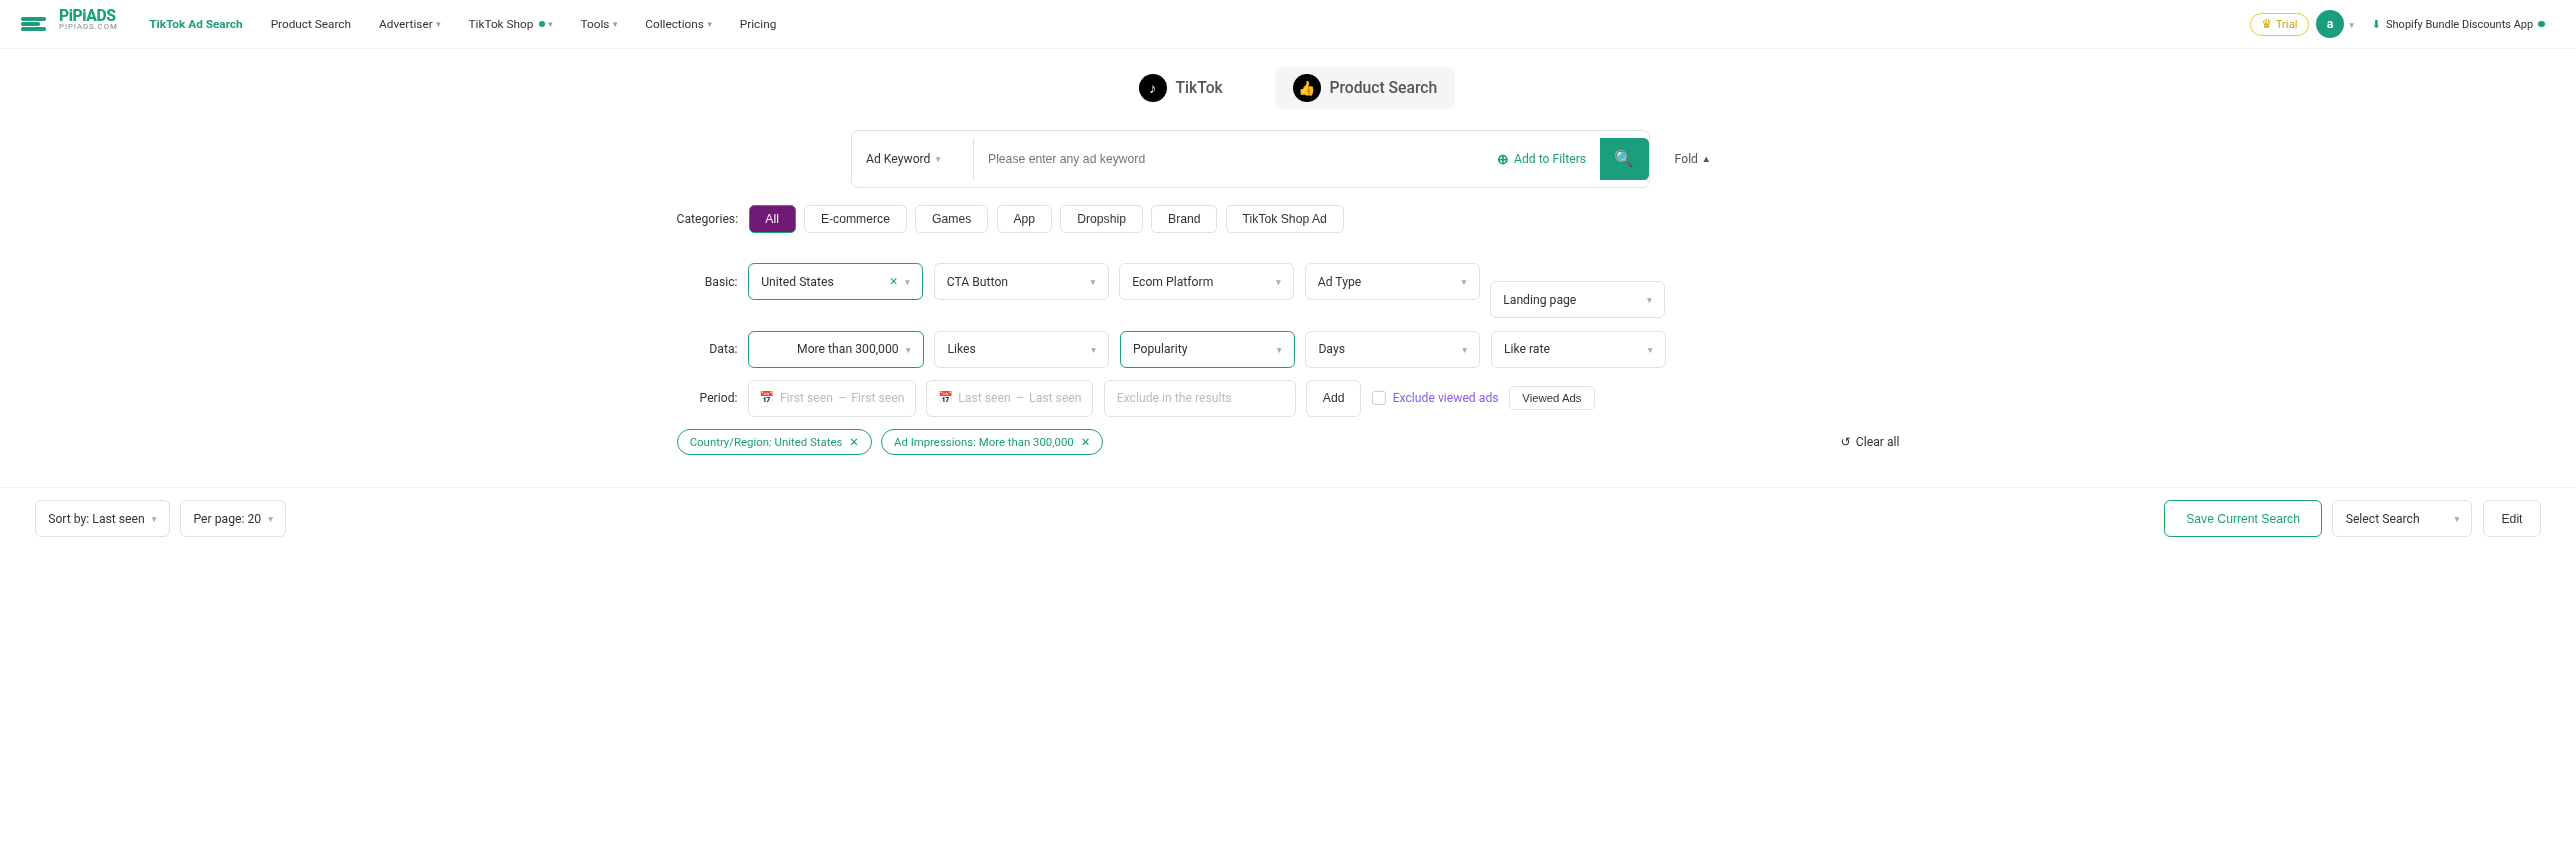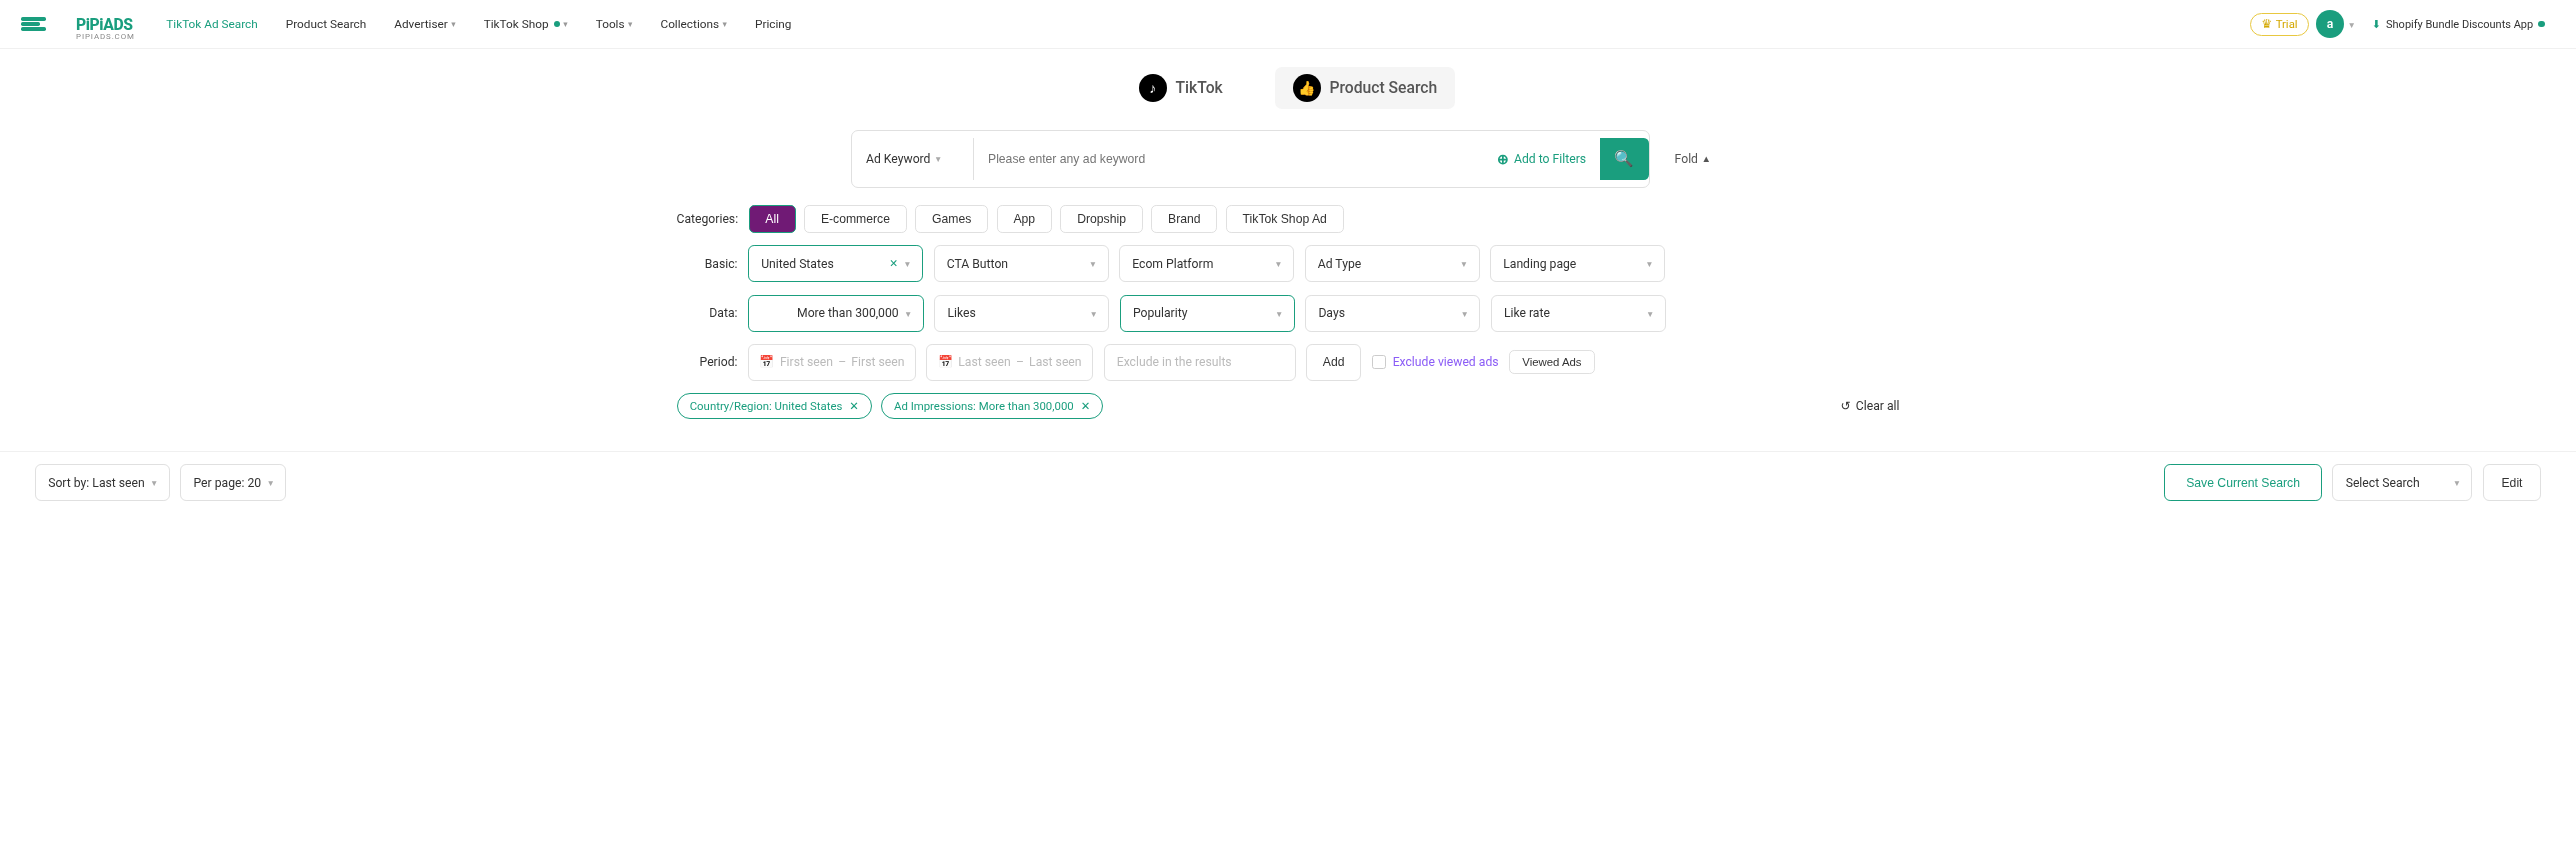--- a/index.html
+++ b/index.html
@@ -14,22 +14,22 @@
     .navbar {
       display: flex;
       align-items: center;
       padding: 0 21px;
       height: 49px;
       border-bottom: 0.9px solid #f0f0f0;
       gap: 7px;
     }
     .logo-area {
       display: flex;
-      align-items: flex-end;
-      gap: 22px;
+      align-items: flex-start;
+      gap: 5px;
       margin-right: 14px;
     }
     .logo-icon {
       width: 33px;
       height: 33px;
       display: flex;
       flex-direction: column;
       gap: 1.7px;
       justify-content: center;
       align-items: flex-start;
@@ -65,21 +65,21 @@
       display: flex;
       align-items: center;
       font-size: 11.8px;
       cursor: pointer;
       color: #333;
       white-space: nowrap;
       gap: 3.5px;
     }
     .nav-item.active {
       color: #1a9e7e;
-      font-weight: 400;
+      font-weight: 700;
     }
     .nav-item .chevron {
       font-size: 8.7px;
       color: #999;
     }
     .nav-dot {
       width: 6.1px;
       height: 6.1px;
       background: #1a9e7e;
       border-radius: 50%;
@@ -585,21 +585,21 @@
         <span class="dd-chevron">▾</span>
       </div>
       <div class="filter-dropdown" style="min-width:175px;">
         <span class="dd-text">Ecom Platform</span>
         <span class="dd-chevron">▾</span>
       </div>
       <div class="filter-dropdown" style="min-width:175px;">
         <span class="dd-text">Ad Type</span>
         <span class="dd-chevron">▾</span>
       </div>
-      <div class="filter-dropdown" style="min-width:175px;">
+      <div class="filter-dropdown" style="min-width:175px;margin-top:36px;">
         <span class="dd-text">Landing page</span>
         <span class="dd-chevron">▾</span>
       </div>
     </div>
 
     <div class="filter-row">
       <span class="filter-label">Data:</span>
       <div class="filter-dropdown teal-border" style="min-width:175px;padding-left:48px;">
         <span class="dd-text">More than 300,000</span>
         <span class="dd-chevron">▾</span>

